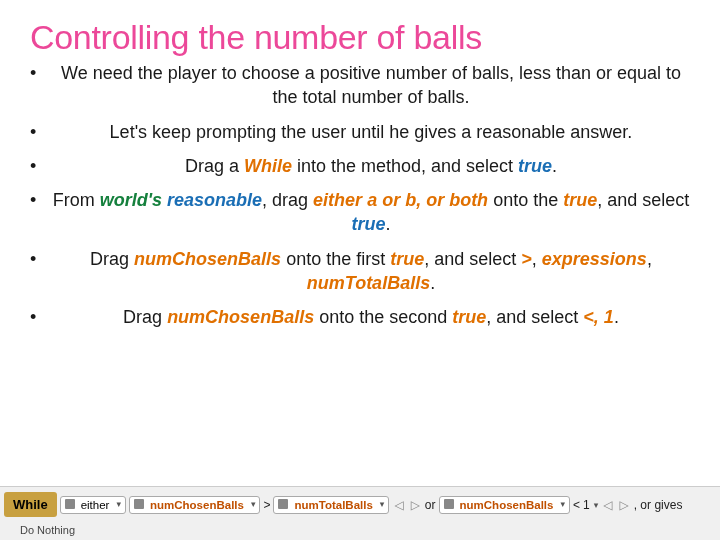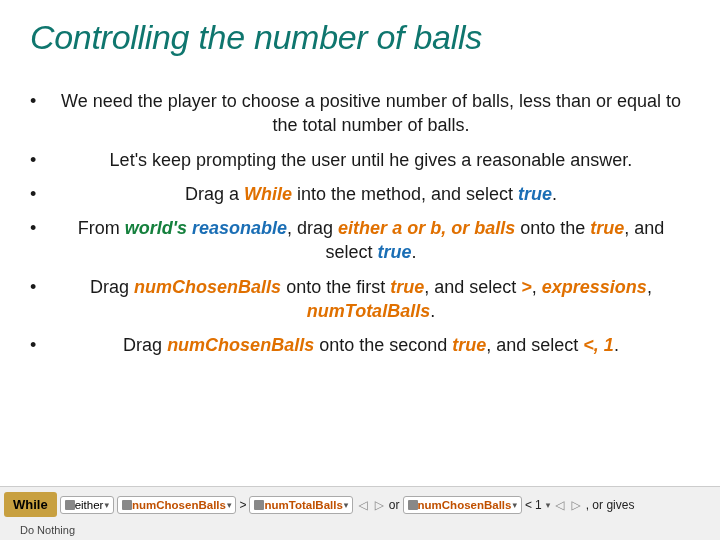--- a/index.html
+++ b/index.html
@@ -13,24 +13,23 @@
       position: relative;
     }
 
     .main-content {
       padding: 18px 30px 10px 30px;
     }
 
     .title {
       font-size: 34px;
       font-weight: normal;
-      color: #0f766e;
-      margin-bottom: 32px;
+      color: #ec4899;
+      margin-bottom: 4px;
       letter-spacing: -0.3px;
-      font-style: italic;
     }
 
     .bullet-list {
       list-style: none;
       padding: 0;
     }
 
     .bullet-list li {
       display: flex;
       align-items: flex-start;
@@ -104,27 +103,27 @@
       background: #f0f0f0;
       display: flex;
       align-items: center;
       padding: 0 20px;
       font-size: 11px;
       color: #444;
     }
 
     .pill {
       display: inline-flex;
-      align-items: center;
+      align-items: flex-start;
       border: 1px solid #aaa;
       border-radius: 3px;
       background: #fff;
       padding: 2px 4px;
       font-size: 11.5px;
-      gap: 0;
+      gap: 6px;
       white-space: nowrap;
     }
 
     .pill-icon {
       width: 10px;
       height: 10px;
       background: #888;
       border-radius: 1px;
       flex-shrink: 0;
     }
@@ -176,21 +175,21 @@
     <li>
       <span class="bullet">•</span>
       <span class="text">
         Drag a <span class="highlight-orange">While</span> into the method, and select <span class="highlight-blue">true</span>.
       </span>
     </li>
 
     <li>
       <span class="bullet">•</span>
       <span class="text">
-        From <span class="highlight-green">world's</span> <span class="highlight-blue">reasonable</span>, drag <span class="highlight-orange">either a or b, or balls</span> onto the <span class="highlight-orange">true</span>, and select <span class="highlight-blue">true</span>.
+        From <span class="highlight-green">world's</span> <span class="highlight-blue">reasonable</span>, drag <span class="highlight-orange">either a or b, or both</span> onto the <span class="highlight-orange">true</span>, and select <span class="highlight-blue">true</span>.
       </span>
     </li>
 
     <li>
       <span class="bullet">•</span>
       <span class="text">
         Drag <span class="highlight-orange">numChosenBalls</span> onto the first <span class="highlight-orange">true</span>, and select <span class="highlight-orange">&gt;</span>, <span class="highlight-orange">expressions</span>, <span class="highlight-orange">numTotalBalls</span>.
       </span>
     </li>
 

